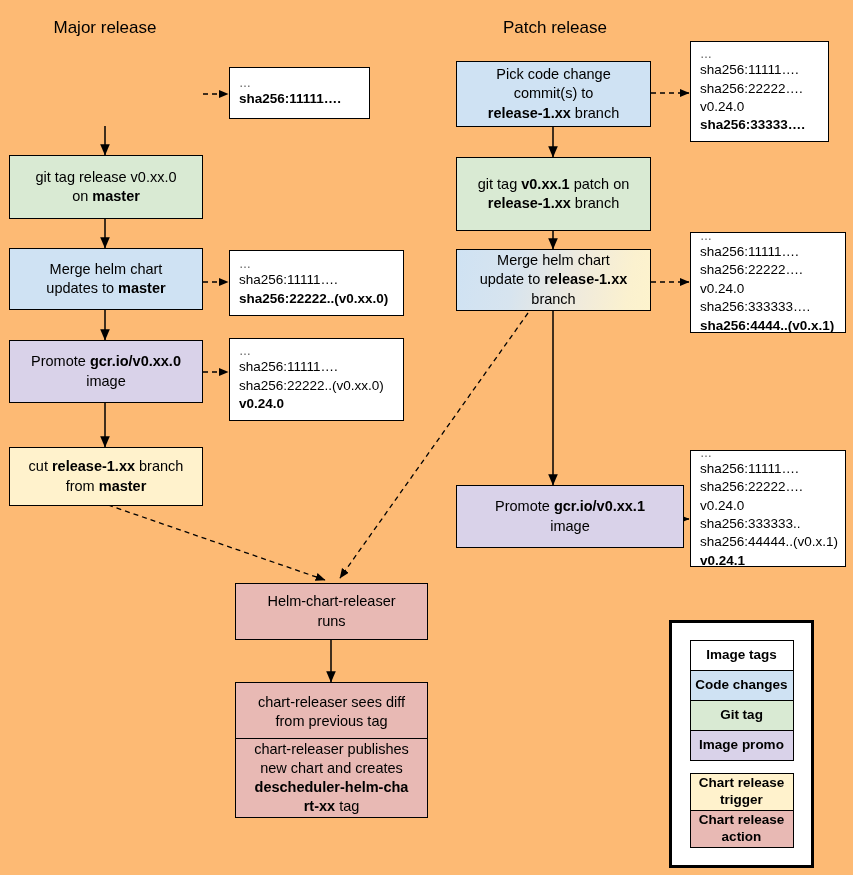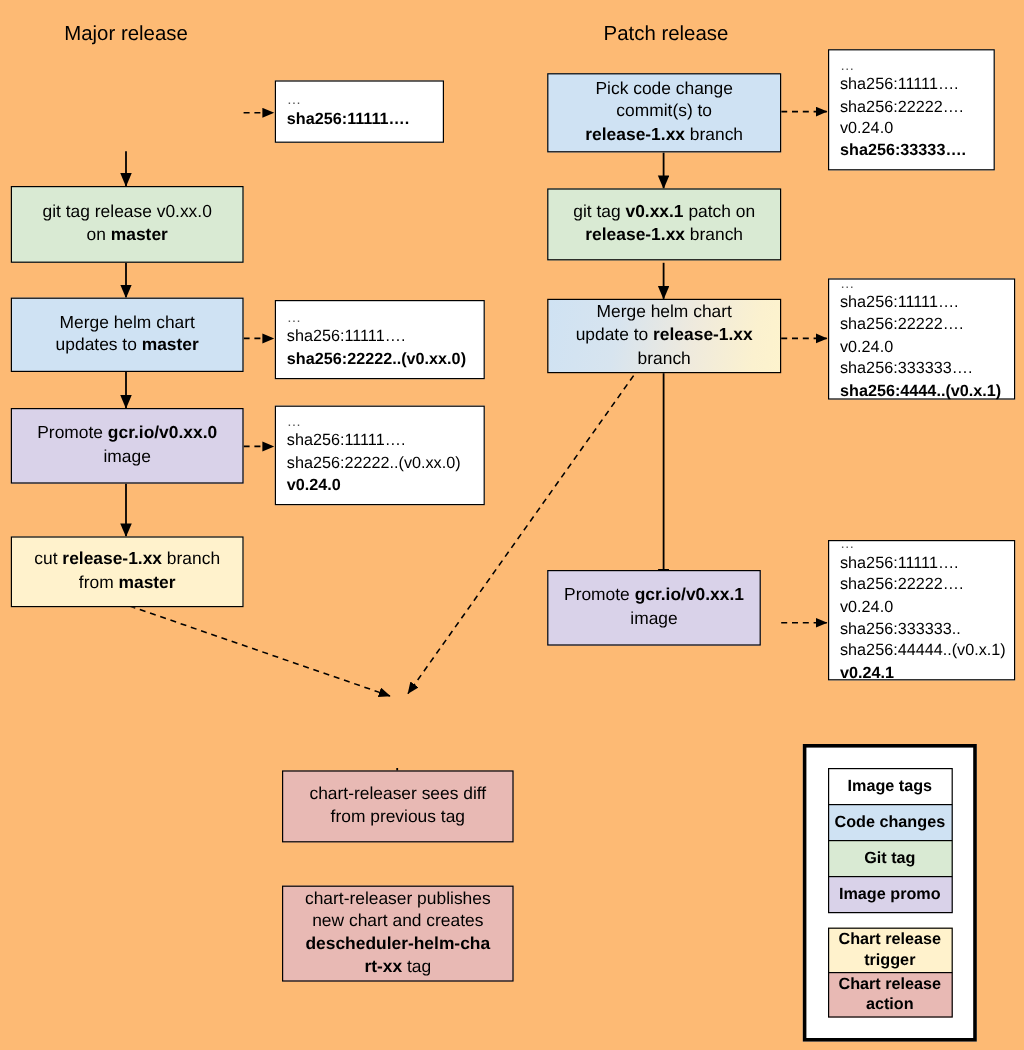--- a/index.html
+++ b/index.html
@@ -164,27 +164,27 @@
   <div class="tagbox" style="left:229px;top:338px;width:175px;height:83px;">
       <div class="line dots">…</div>
       <div class="line">sha256:11111….</div>
       <div class="line">sha256:22222..(v0.xx.0)</div>
       <div class="line b">v0.24.0</div>
     </div>
 
   <div class="node fill-code" style="left:456px;top:61px;width:195px;height:66px;">
     <span class="txt">Pick code change<br>commit(s) to<br><b>release-1.xx</b> branch</span>
   </div>
-  <div class="node fill-git" style="left:456px;top:157px;width:195px;height:60px;">
+  <div class="node fill-git" style="left:456px;top:157px;width:195px;height:74px;">
     <span class="txt">git tag <b>v0.xx.1</b> patch on<br><b>release-1.xx</b> branch</span>
   </div>
   <div class="node fill-mixed" style="left:456px;top:249px;width:195px;height:62px;">
     <span class="txt">Merge helm chart<br>update to <b>release-1.xx</b><br>branch</span>
   </div>
-  <div class="node fill-promo" style="left:456px;top:475px;width:178px;height:63px;">
+  <div class="node fill-promo" style="left:456px;top:485px;width:228px;height:63px;">
     <span class="txt">Promote <b>gcr.io/v0.xx.1</b><br>image</span>
   </div>
 
   <div class="tagbox" style="left:690px;top:41px;width:139px;height:101px;">
       <div class="line dots">…</div>
       <div class="line">sha256:11111….</div>
       <div class="line">sha256:22222….</div>
       <div class="line">v0.24.0</div>
       <div class="line b">sha256:33333….</div>
     </div>
@@ -199,21 +199,24 @@
   <div class="tagbox" style="left:690px;top:450px;width:156px;height:117px;">
       <div class="line dots">…</div>
       <div class="line">sha256:11111….</div>
       <div class="line">sha256:22222….</div>
       <div class="line">v0.24.0</div>
       <div class="line">sha256:333333..</div>
       <div class="line">sha256:44444..(v0.x.1)</div>
       <div class="line b">v0.24.1</div>
     </div>
 
-  <div class="node fill-action" style="left:235px;top:642px;width:193px;height:60px;">
+  <div class="node fill-action" style="left:235px;top:583px;width:193px;height:57px;">
+    <span class="txt">Helm-chart-releaser<br>runs</span>
+  </div>
+  <div class="node fill-action" style="left:235px;top:682px;width:193px;height:60px;">
     <span class="txt">chart-releaser sees diff<br>from previous tag</span>
   </div>
   <div class="node fill-action" style="left:235px;top:738px;width:193px;height:80px;">
     <span class="txt">chart-releaser publishes<br>new chart and creates<br><b>descheduler-helm-cha</b><br><b>rt-xx</b> tag</span>
   </div>
 
   <div id="legend" style="left:669px;top:620px;width:145px;height:248px;">
     <div class="legend-item fill-plain" style="height:31px;">
       <span>Image tags</span>
     </div>

